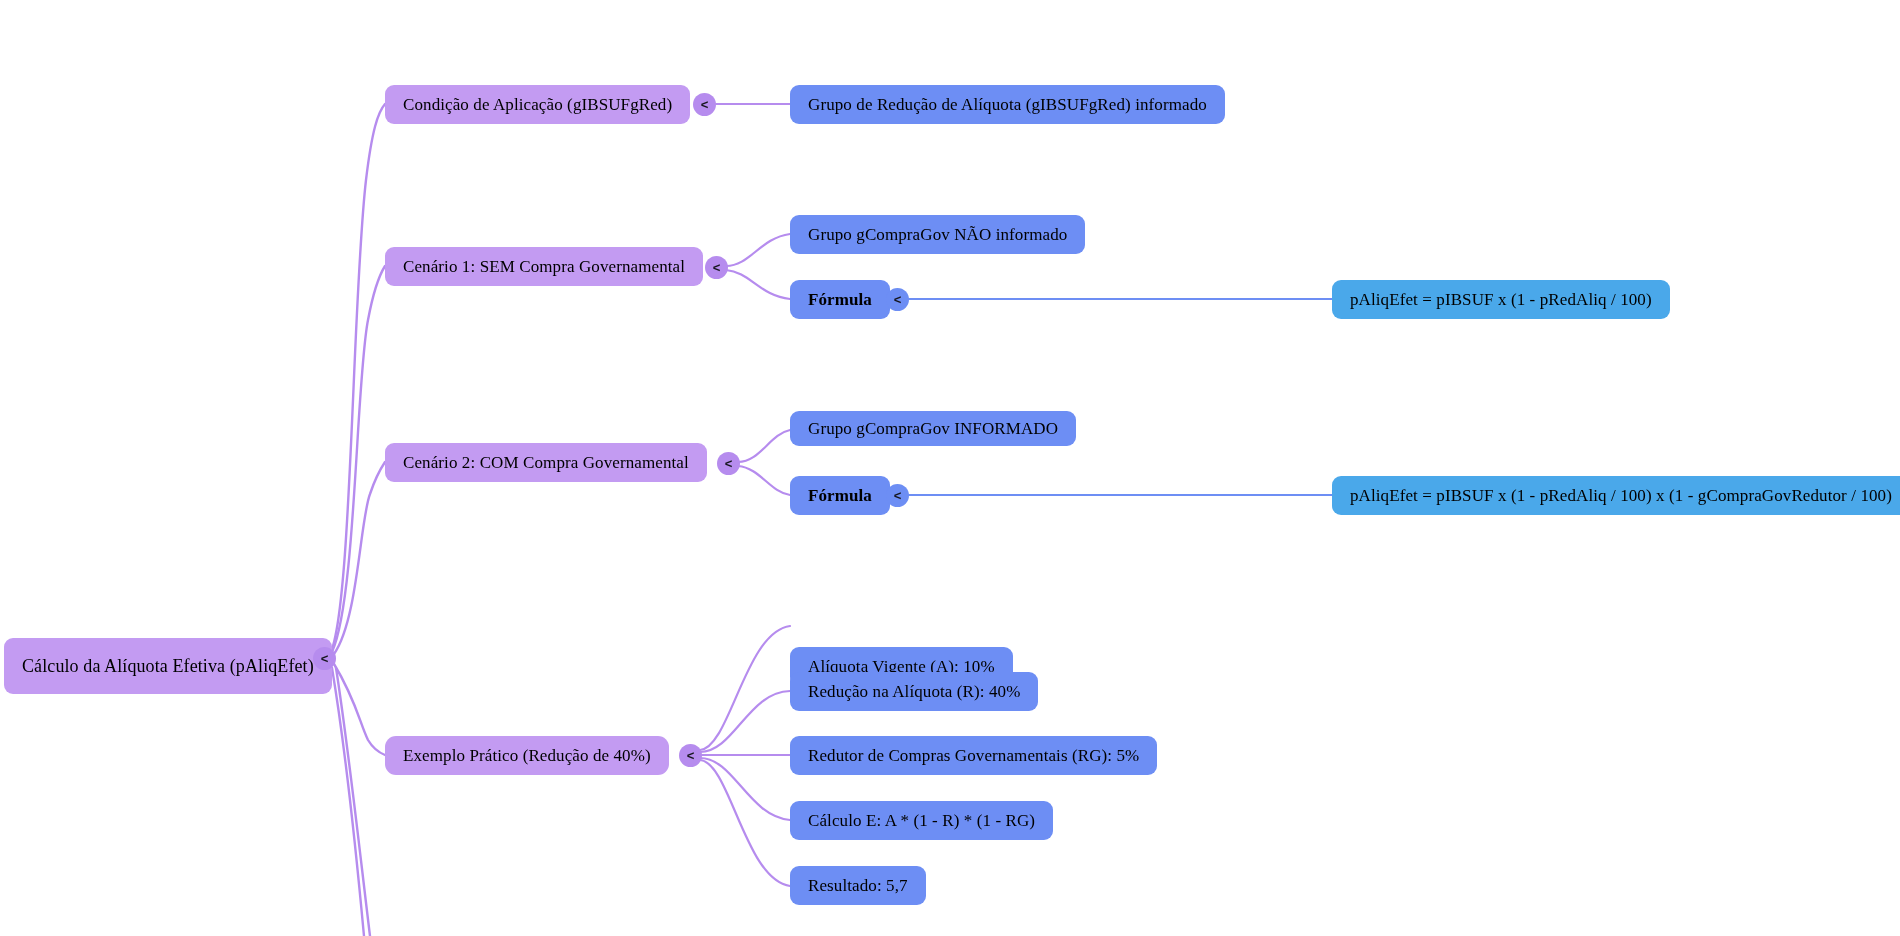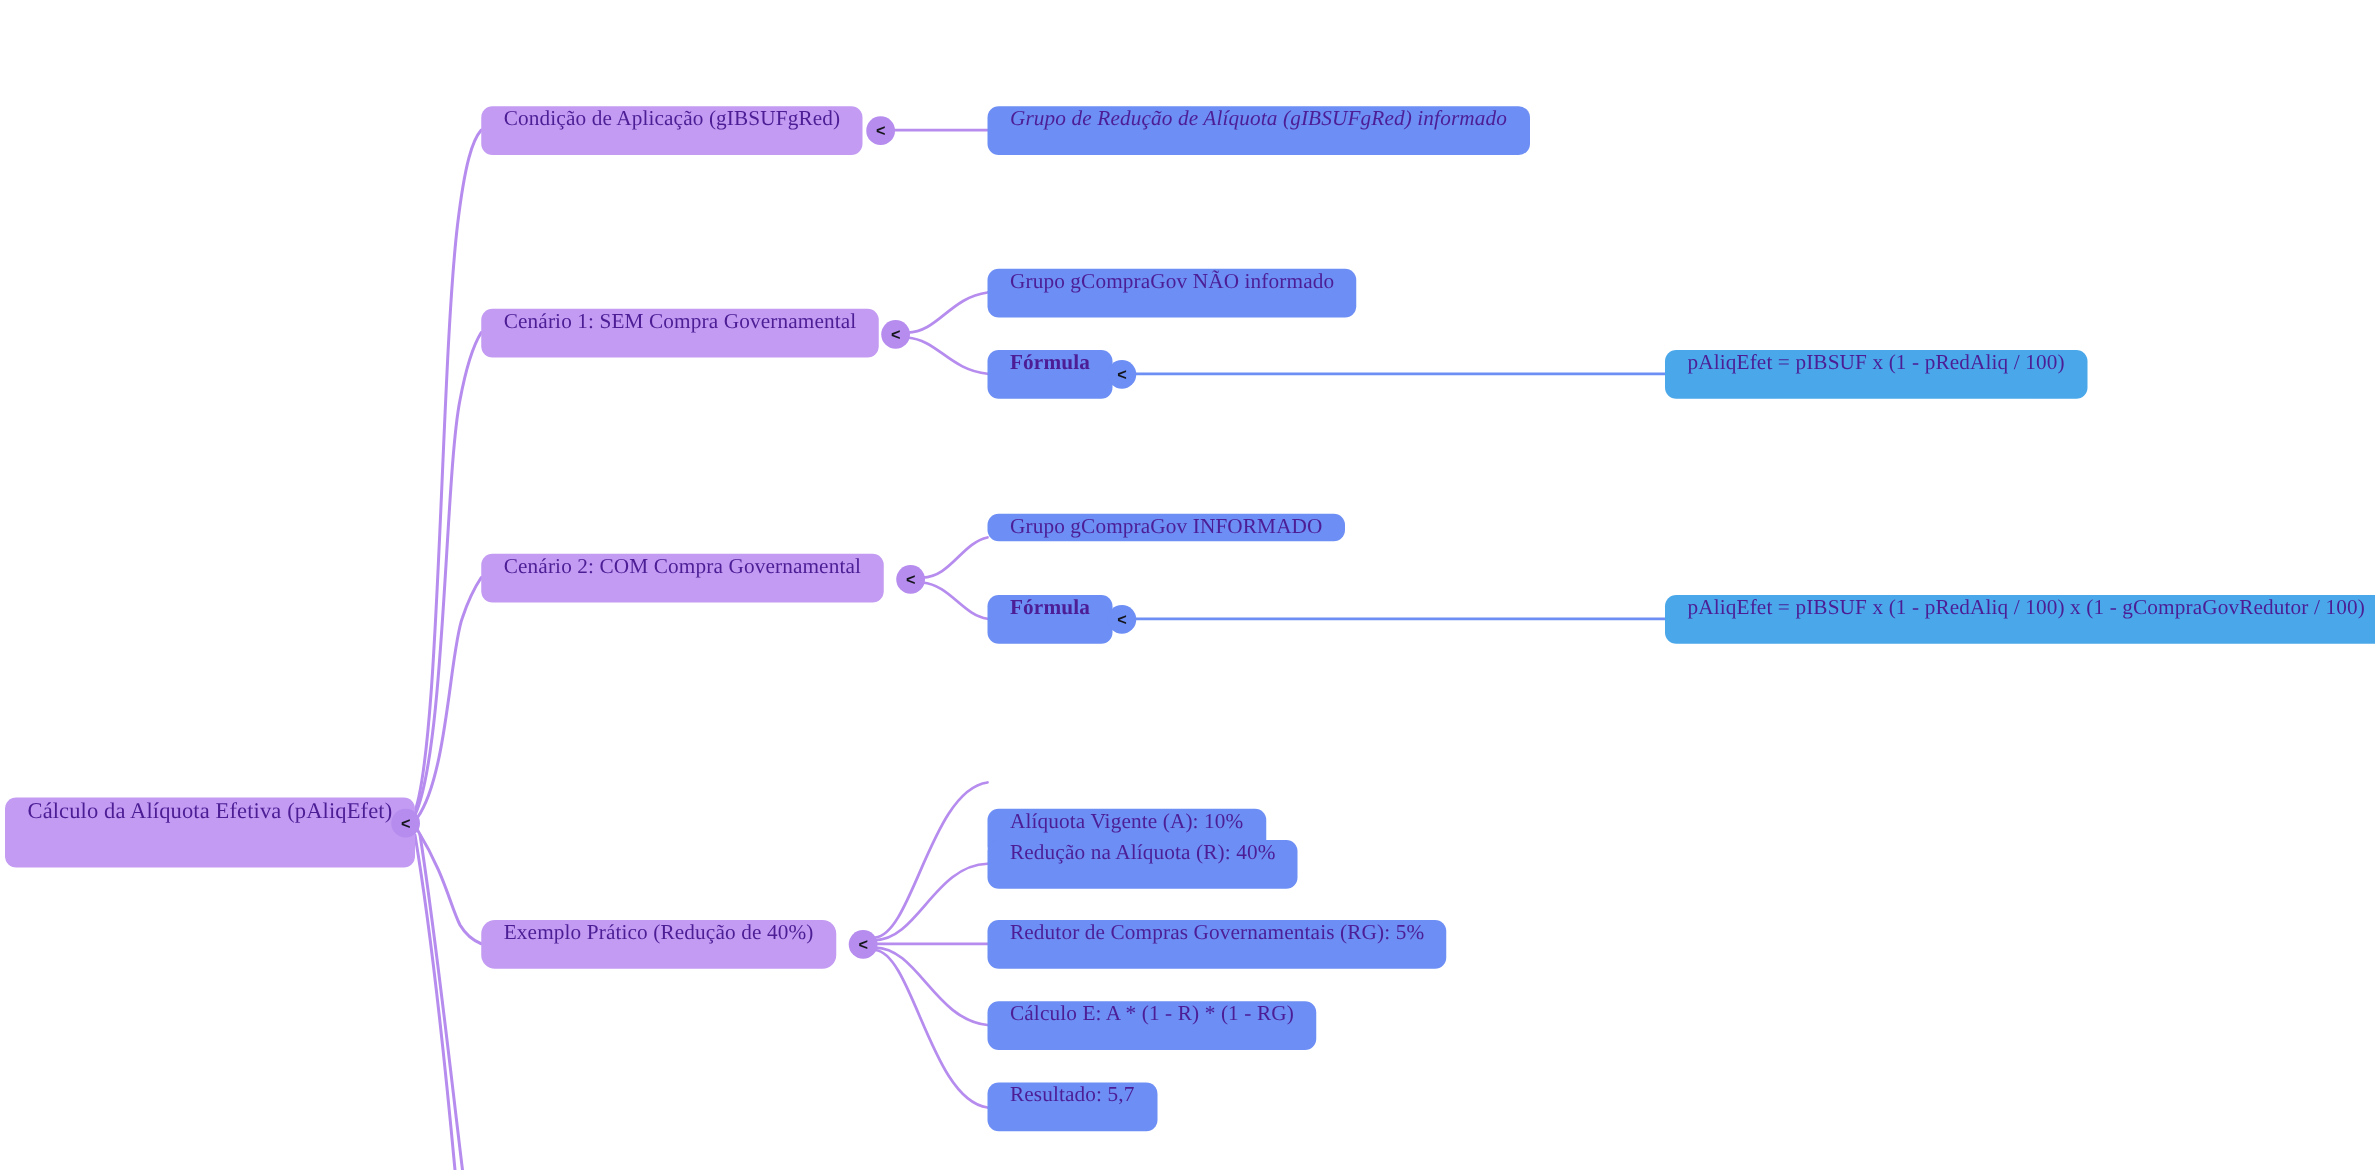--- a/index.html
+++ b/index.html
@@ -19,23 +19,24 @@
     position: absolute;
     left: 0;
     top: 0;
     width: 1900px;
     height: 936px;
     pointer-events: none;
   }
   .node {
     position: absolute;
     display: flex;
+    align-items: center;
     box-sizing: border-box;
     border-radius: 9px;
-    color: #4c1d95;
+    color: #000000;
     font-size: 17px;
     line-height: 1.15;
     white-space: nowrap;
     padding: 0 18px;
     letter-spacing: 0.1px;
   }
   .node.root {
     background: #c39bf2;
     font-size: 18px;
   }
@@ -126,21 +127,21 @@
   <div class="connector purple" style="left:313px; top:647px;">
     <span>&lt;</span>
   </div>
 
   <div class="node branch" style="left:385px; top:85px; height:39px;">
     <span>Condição de Aplicação (gIBSUFgRed)</span>
   </div>
   <div class="connector purple" style="left:693px; top:93px;">
     <span>&lt;</span>
   </div>
-  <div class="node leaf" style="left:790px; top:85px; height:39px;font-style:italic;">
+  <div class="node leaf" style="left:790px; top:85px; height:39px;">
     <span>Grupo de Redução de Alíquota (gIBSUFgRed) informado</span>
   </div>
 
   <div class="node branch" style="left:385px; top:247px; height:39px;">
     <span>Cenário 1: SEM Compra Governamental</span>
   </div>
   <div class="connector purple" style="left:705px; top:256px;">
     <span>&lt;</span>
   </div>
   <div class="node leaf" style="left:790px; top:215px; height:39px;">
@@ -155,21 +156,21 @@
   <div class="node formula-text" style="left:1332px; top:280px; height:39px;">
     <span>pAliqEfet = pIBSUF x (1 - pRedAliq / 100)</span>
   </div>
 
   <div class="node branch" style="left:385px; top:443px; height:39px;">
     <span>Cenário 2: COM Compra Governamental</span>
   </div>
   <div class="connector purple" style="left:717px; top:452px;">
     <span>&lt;</span>
   </div>
-  <div class="node leaf" style="left:790px; top:411px; height:22px;">
+  <div class="node leaf" style="left:790px; top:411px; height:35px;">
     <span>Grupo gCompraGov INFORMADO</span>
   </div>
   <div class="node formula-node" style="left:790px; top:476px; height:39px;">
     <span>Fórmula</span>
   </div>
   <div class="connector blue" style="left:886px; top:484px;">
     <span>&lt;</span>
   </div>
   <div class="node formula-text" style="left:1332px; top:476px; height:39px;">
     <span>pAliqEfet = pIBSUF x (1 - pRedAliq / 100) x (1 - gCompraGovRedutor / 100)</span>

